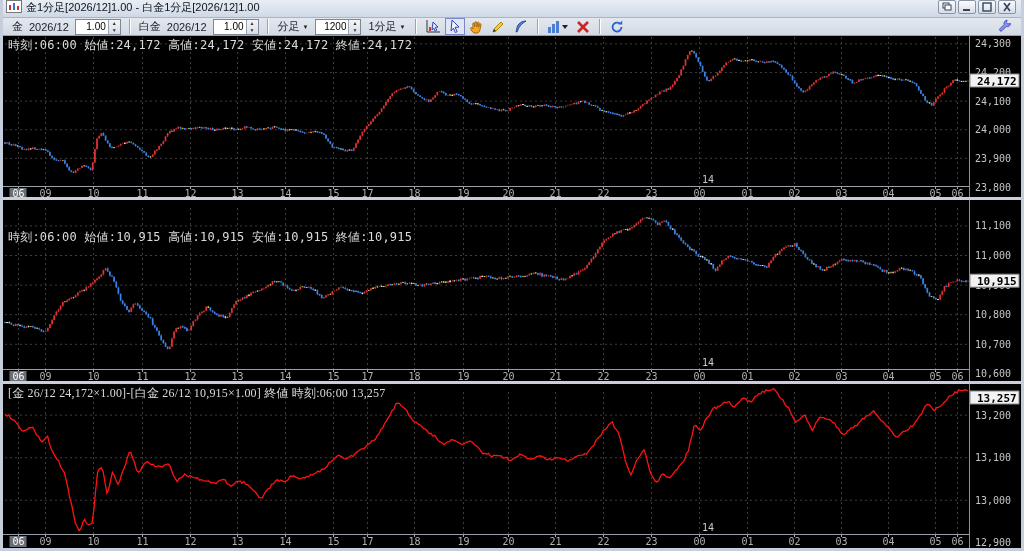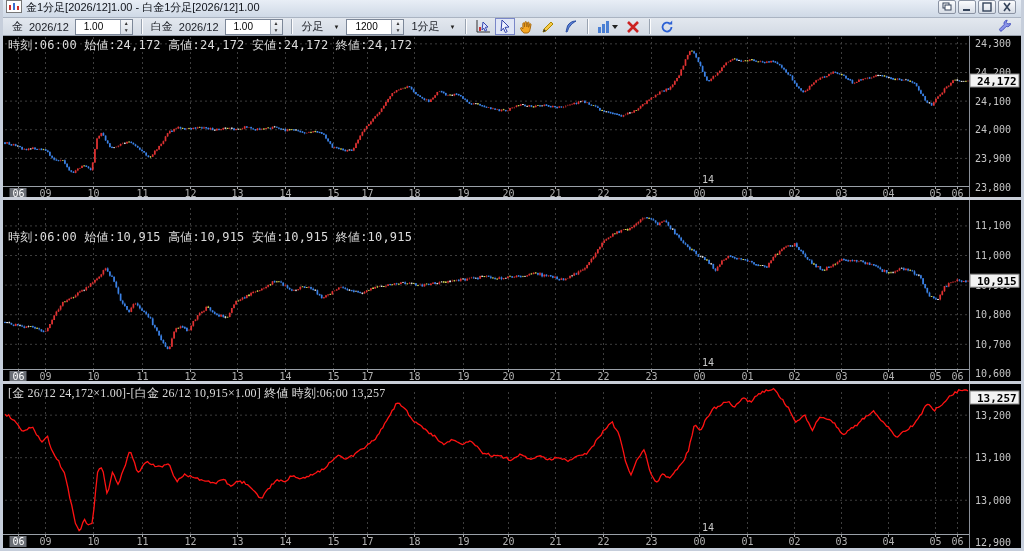--- a/index.html
+++ b/index.html
@@ -12,24 +12,24 @@
   .app-icon{width:16px;height:13px;margin:0 4px 0 3px;display:inline-flex;}
   .title{font-size:11px;color:#10131a;white-space:nowrap;}
   .win-controls{margin-left:auto;display:flex;gap:2px;padding-right:5px;}
   .winbtn{width:18px;height:14px;padding:0;border:1px solid #8a93a3;border-radius:2px;
           background:linear-gradient(#fbfcfe,#d7dde6);display:flex;align-items:center;justify-content:center;cursor:default;}
   
   .toolbar{position:absolute;left:0;top:18px;width:1018px;height:18px;background:linear-gradient(#e3e8ef,#d3dae4);
            border-bottom:1px solid #98a0ac;display:flex;align-items:center;font-size:11px;color:#1a1d24;padding-left:6px;box-sizing:border-box;}
   .tlabel{margin:0 3px;white-space:nowrap;}
   .spin{display:inline-flex;align-items:stretch;height:14px;margin:0 3px;border:1px solid #7c8798;background:#fff;}
-  .spin-input{width:28px;border:0;font-size:10px;font-family:"Liberation Sans",sans-serif;padding:0 8px;outline:none;}
+  .spin-input{width:28px;border:0;font-size:10px;font-family:"Liberation Sans",sans-serif;padding:0 2px;outline:none;text-align:right;}
   .spin-btns{display:flex;flex-direction:column;width:11px;border-left:1px solid #9aa3b1;background:linear-gradient(#f3f5f8,#d8dee6);}
   .sb{font-size:5px;line-height:7px;text-align:center;color:#333;cursor:default;}
-  .dropdown{display:inline-flex;align-items:center;gap:10px;margin:0 4px;cursor:default;white-space:nowrap;}
+  .dropdown{display:inline-flex;align-items:center;gap:3px;margin:0 4px;cursor:default;white-space:nowrap;}
   .dd-arrow{font-size:6px;color:#222;}
   .tsep{width:0;height:15px;border-left:1px solid #99a3b1;border-right:1px solid #fdfdfe;margin:0 5px;}
   .ibtn{width:20px;height:17px;margin:0 1px;padding:0;border:1px solid transparent;background:transparent;
         display:flex;align-items:center;justify-content:center;cursor:default;}
   .ibtn.pressed{border:1px solid #7a87c8;background:#e0e6f6;}
   .spacer{flex:1;}
   .settings{margin-right:6px;}
   
   #chart-area{position:absolute;left:0;top:36px;width:1018px;height:512px;background:#000;}
   #charts-svg{position:absolute;left:0;top:0;}

